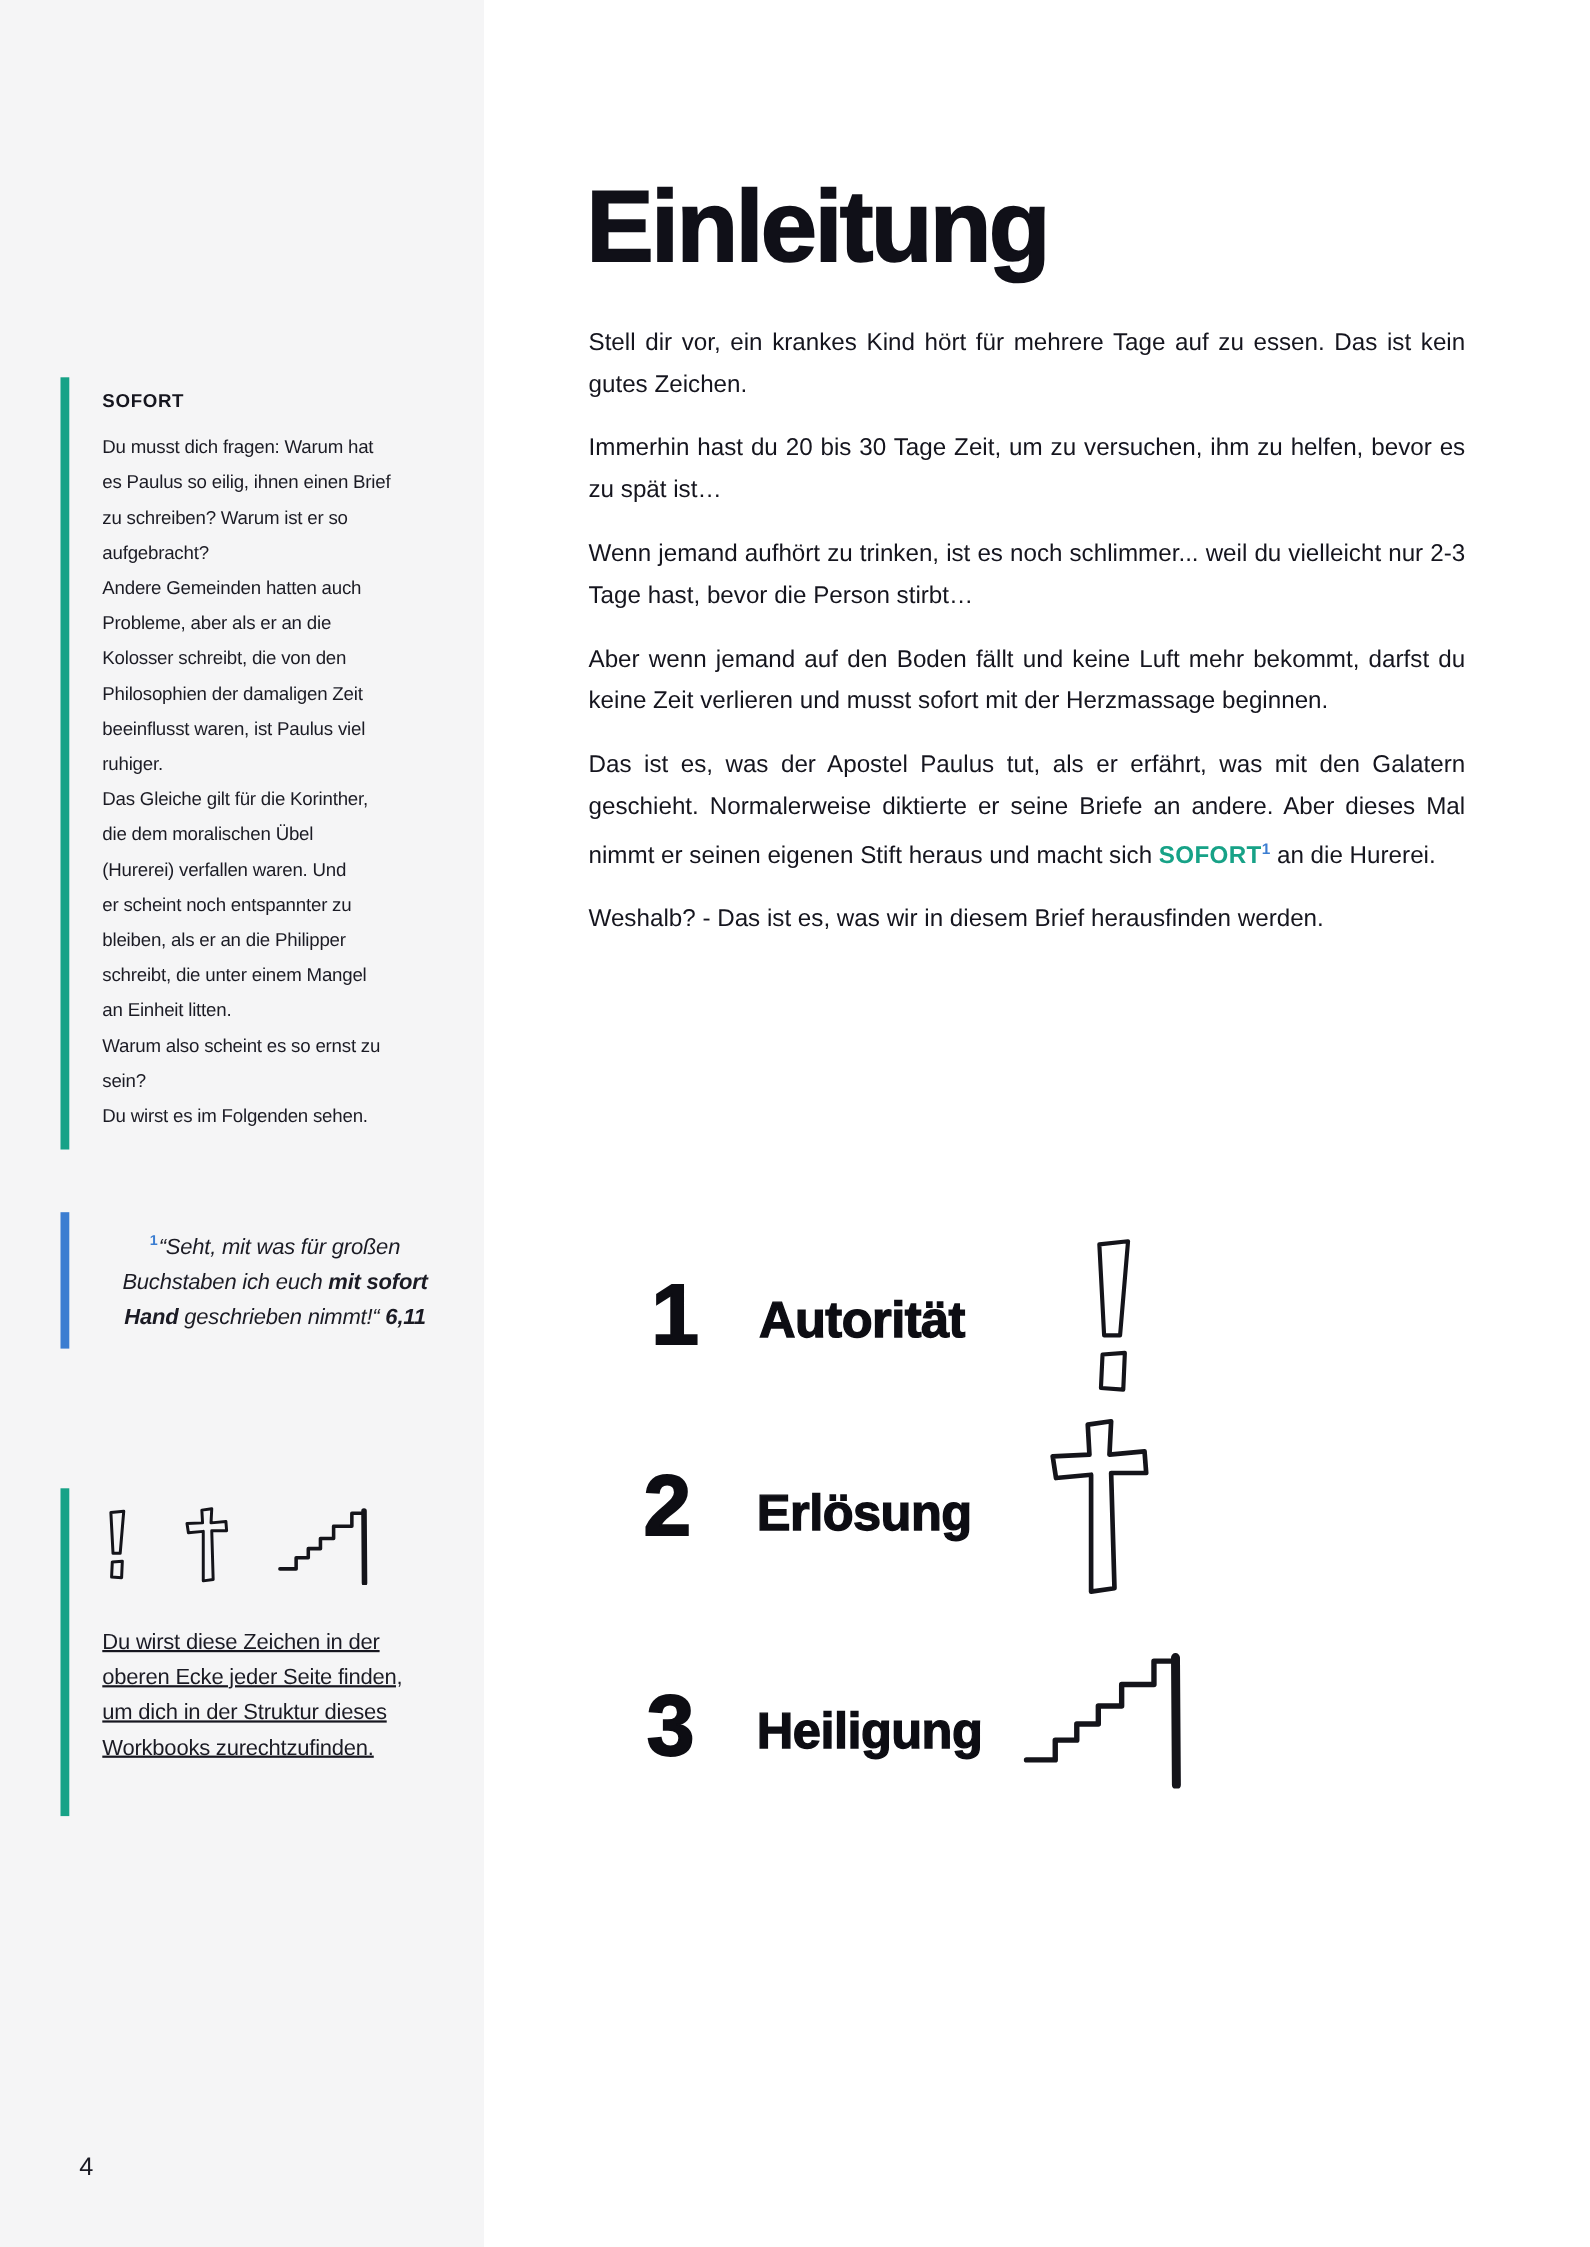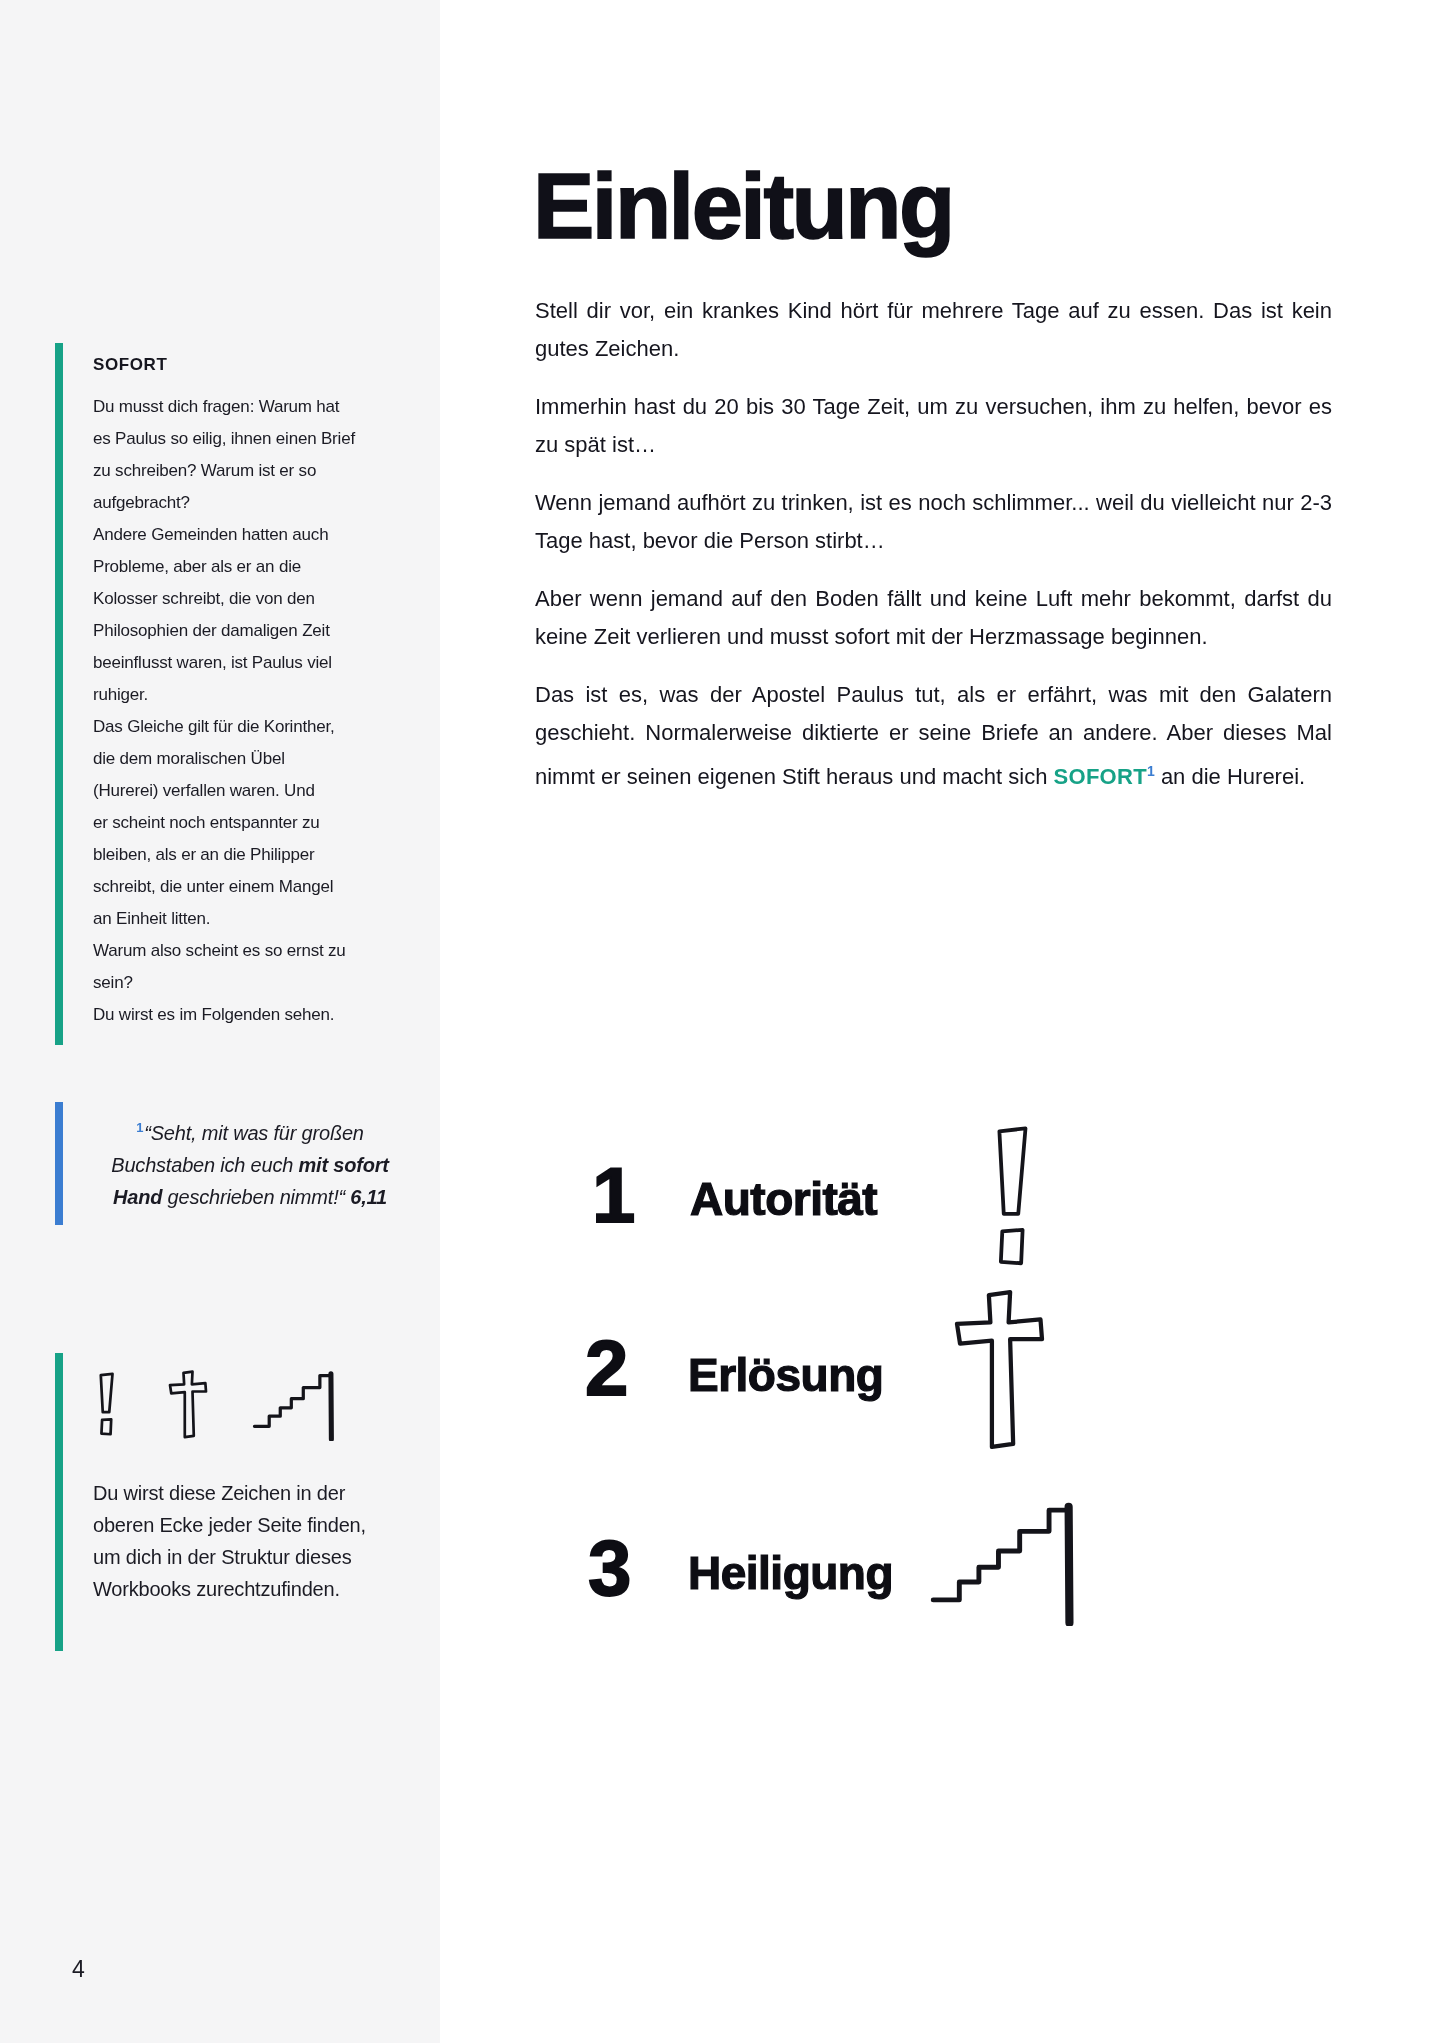--- a/index.html
+++ b/index.html
@@ -78,21 +78,21 @@
 sein?
 Du wirst es im Folgenden sehen.</div>
   </div>
 
   <div class="side-block bar-blue footnote" style="top:1102px;text-align:center;">
     <div><span class="fn-ref">1</span><span>“Seht, mit was für großen</span></div>
     <div><span>Buchstaben ich euch </span><span class="fn-bold">mit sofort</span></div>
     <div><span class="fn-bold">Hand</span><span> geschrieben nimmt!“ </span><span class="fn-bold">6,11</span></div>
   </div>
 
-  <div class="side-block bar-teal" style="top:1353px;">
+  <div class="side-block bar-teal" style="top:1353px;text-decoration:underline;">
     <div class="legend-icons">
       <span>
         <svg class="sketch" width="26" height="72" viewBox="0 0 40 100">
           <path d="M12 4 L30 2 L25 61 L15 61 Z" stroke-width="4.2"></path>
           <path d="M14 73 L28 72 L27 95 L13 94 Z" stroke-width="4.2"></path>
         </svg>
       </span>
       <span style="margin-left:45px;">
         <svg class="sketch" width="48" height="72" viewBox="0 0 62 112">
           <path d="M24 6 L38 4 L37 24 L58 22 L59 35 L38 35 L40 104 L26 106 L26 36 L5 38 L3 25 L25 24 Z" stroke-width="4.2"></path>
@@ -112,20 +112,21 @@
   </div>
 
   <div class="heading">Einleitung</div>
 
   <div class="body-copy">
     <p>Stell dir vor, ein krankes Kind hört für mehrere Tage auf zu essen. Das ist kein gutes Zeichen.</p>
     <p>Immerhin hast du 20 bis 30 Tage Zeit, um zu versuchen, ihm zu helfen, bevor es zu spät ist…</p>
     <p>Wenn jemand aufhört zu trinken, ist es noch schlimmer... weil du vielleicht nur 2-3 Tage hast, bevor die Person stirbt…</p>
     <p>Aber wenn jemand auf den Boden fällt und keine Luft mehr bekommt, darfst du keine Zeit verlieren und musst sofort mit der Herzmassage beginnen.</p>
     <p><span>Das ist es, was der Apostel Paulus tut, als er erfährt, was mit den Galatern geschieht. Normalerweise diktierte er seine Briefe an andere. Aber dieses Mal nimmt er seinen eigenen Stift heraus und macht sich </span><span class="sofort-inline">SOFORT</span><span class="sofort-sup">1</span><span> an die Hurerei.</span></p>
+    <p class="no-just">Weshalb? - Das ist es, was wir in diesem Brief herausfinden werden.</p>
   </div>
 
 
   <div class="part-num" style="left:592px;top:1160px;">1</div>
   <div class="part-label" style="left:690px;top:1176px;">Autorität</div>
   <span class="part-icon" style="left:982px;top:1112px;">
     <svg class="sketch" width="58" height="172" viewBox="0 0 40 100">
       <path d="M12 4 L30 2 L25 61 L15 61 Z" stroke-width="2.6"></path>
       <path d="M14 73 L28 72 L27 95 L13 94 Z" stroke-width="2.6"></path>
     </svg>

